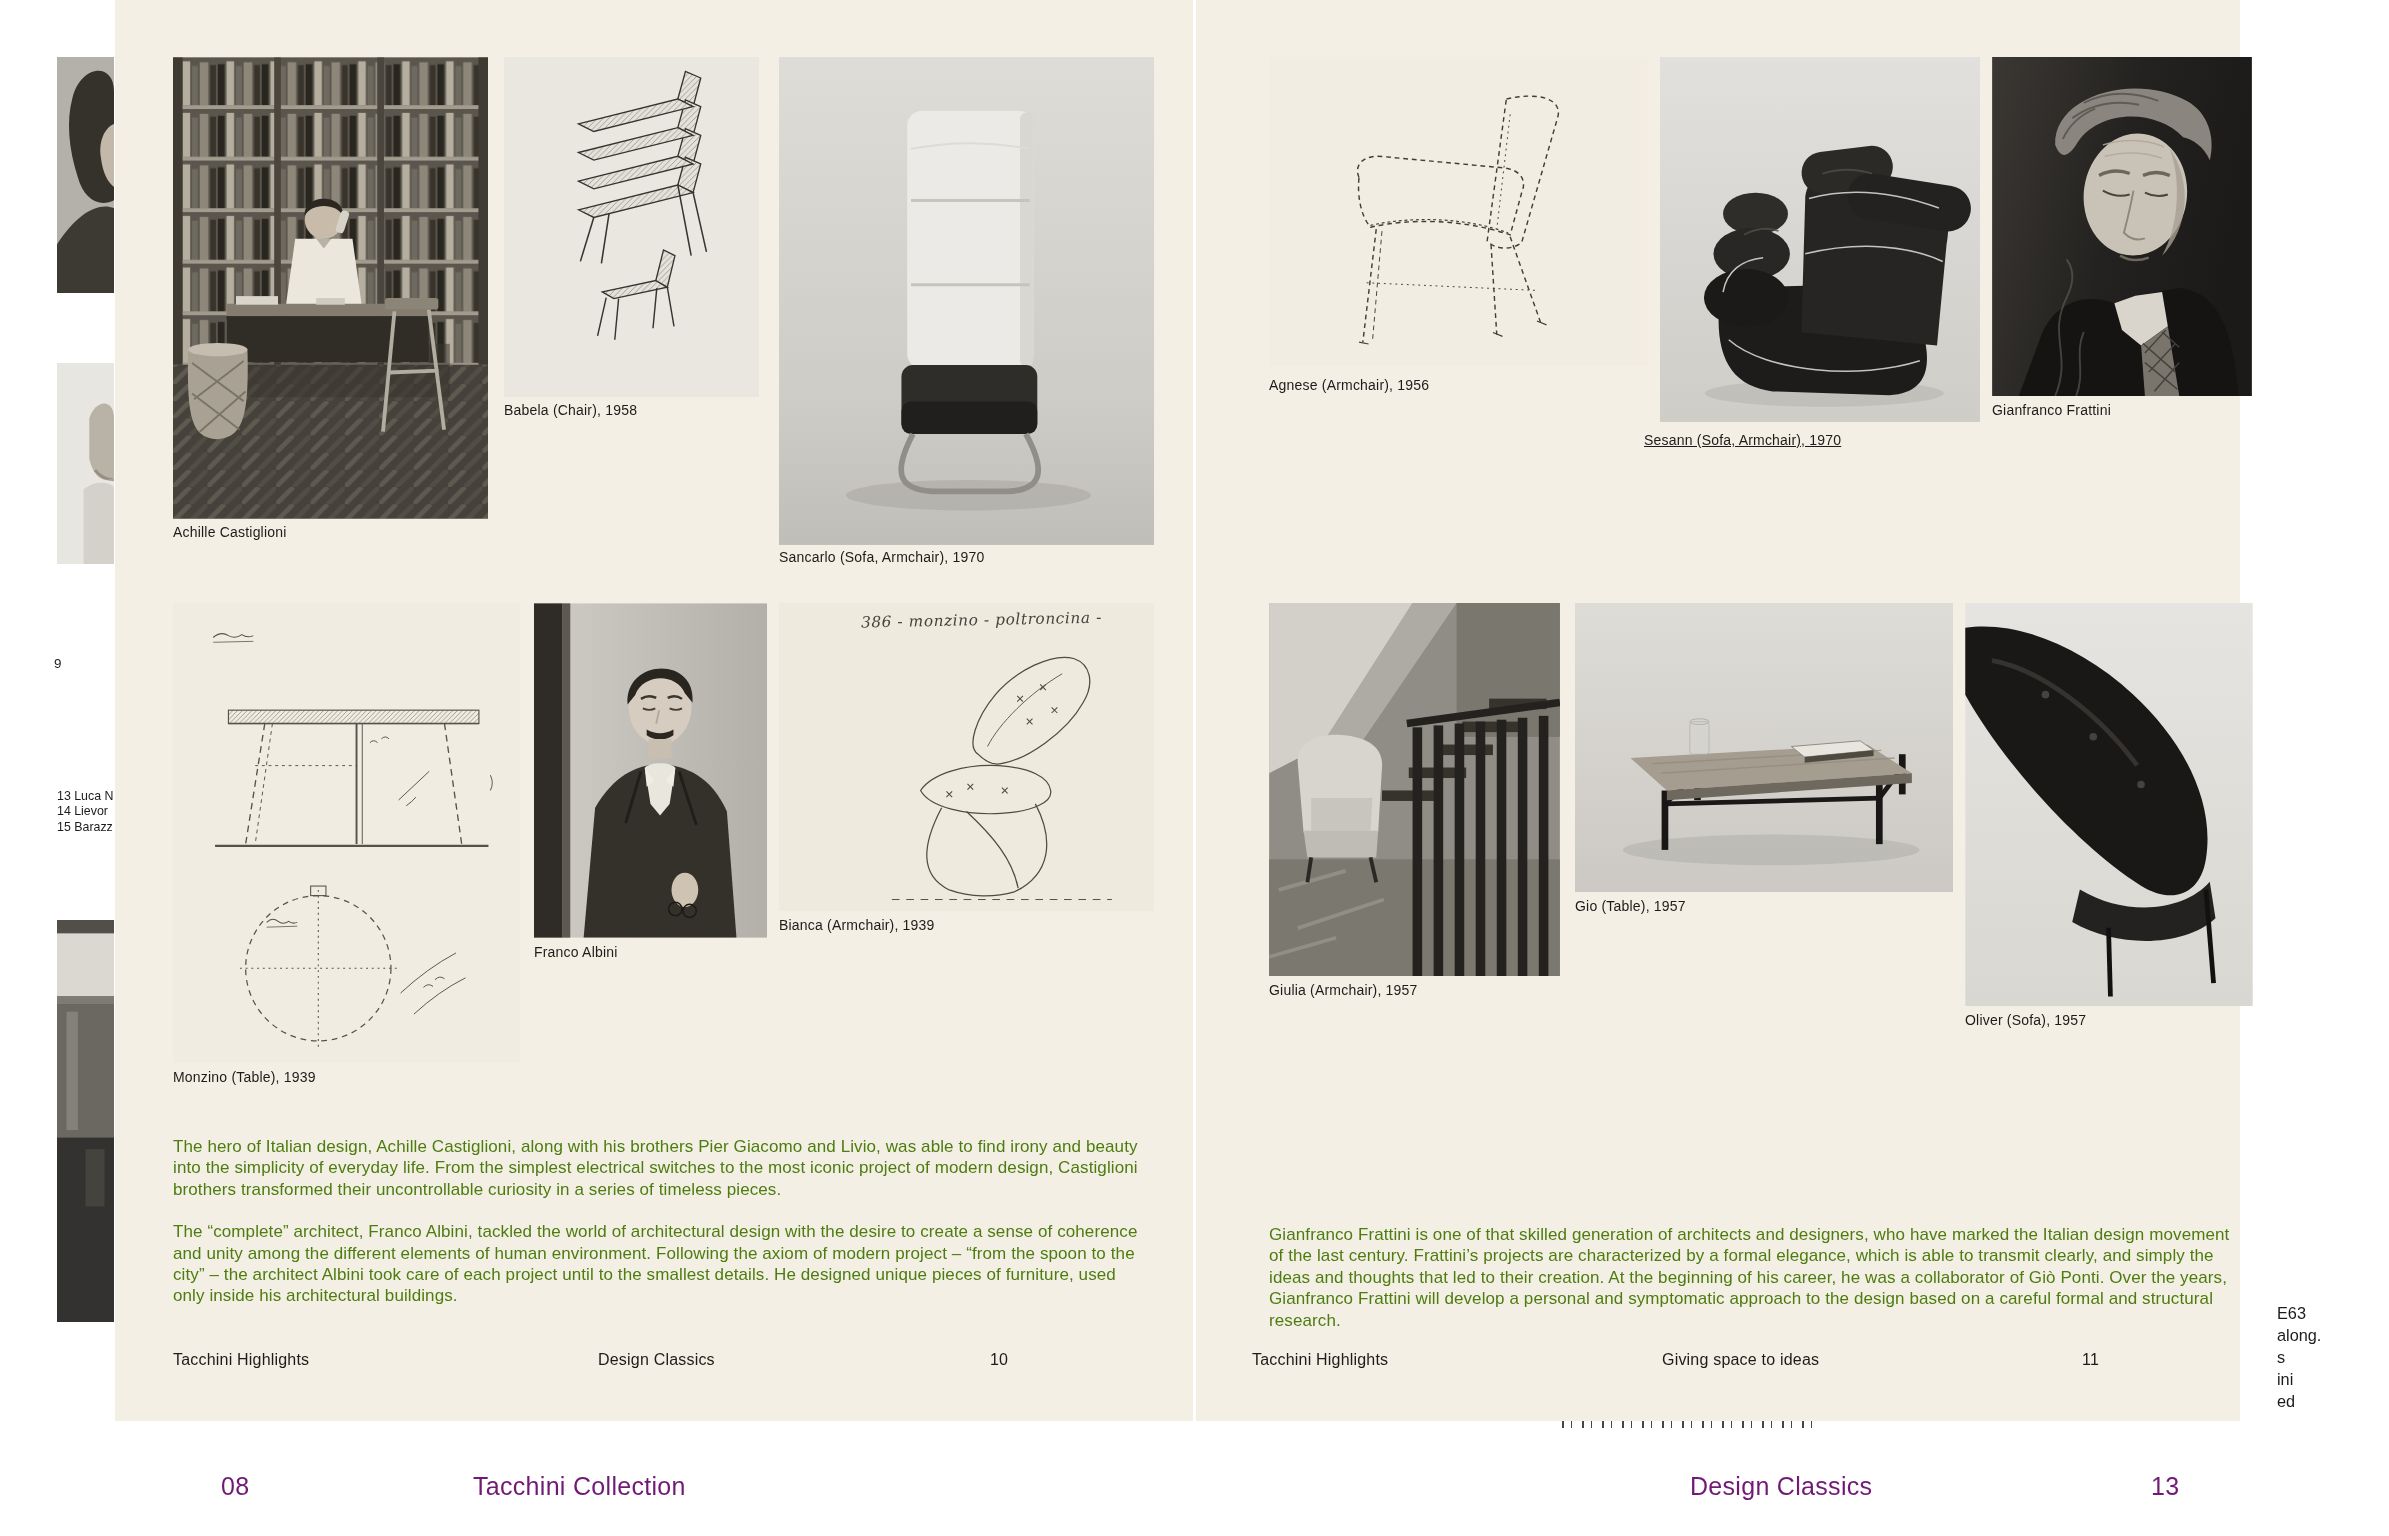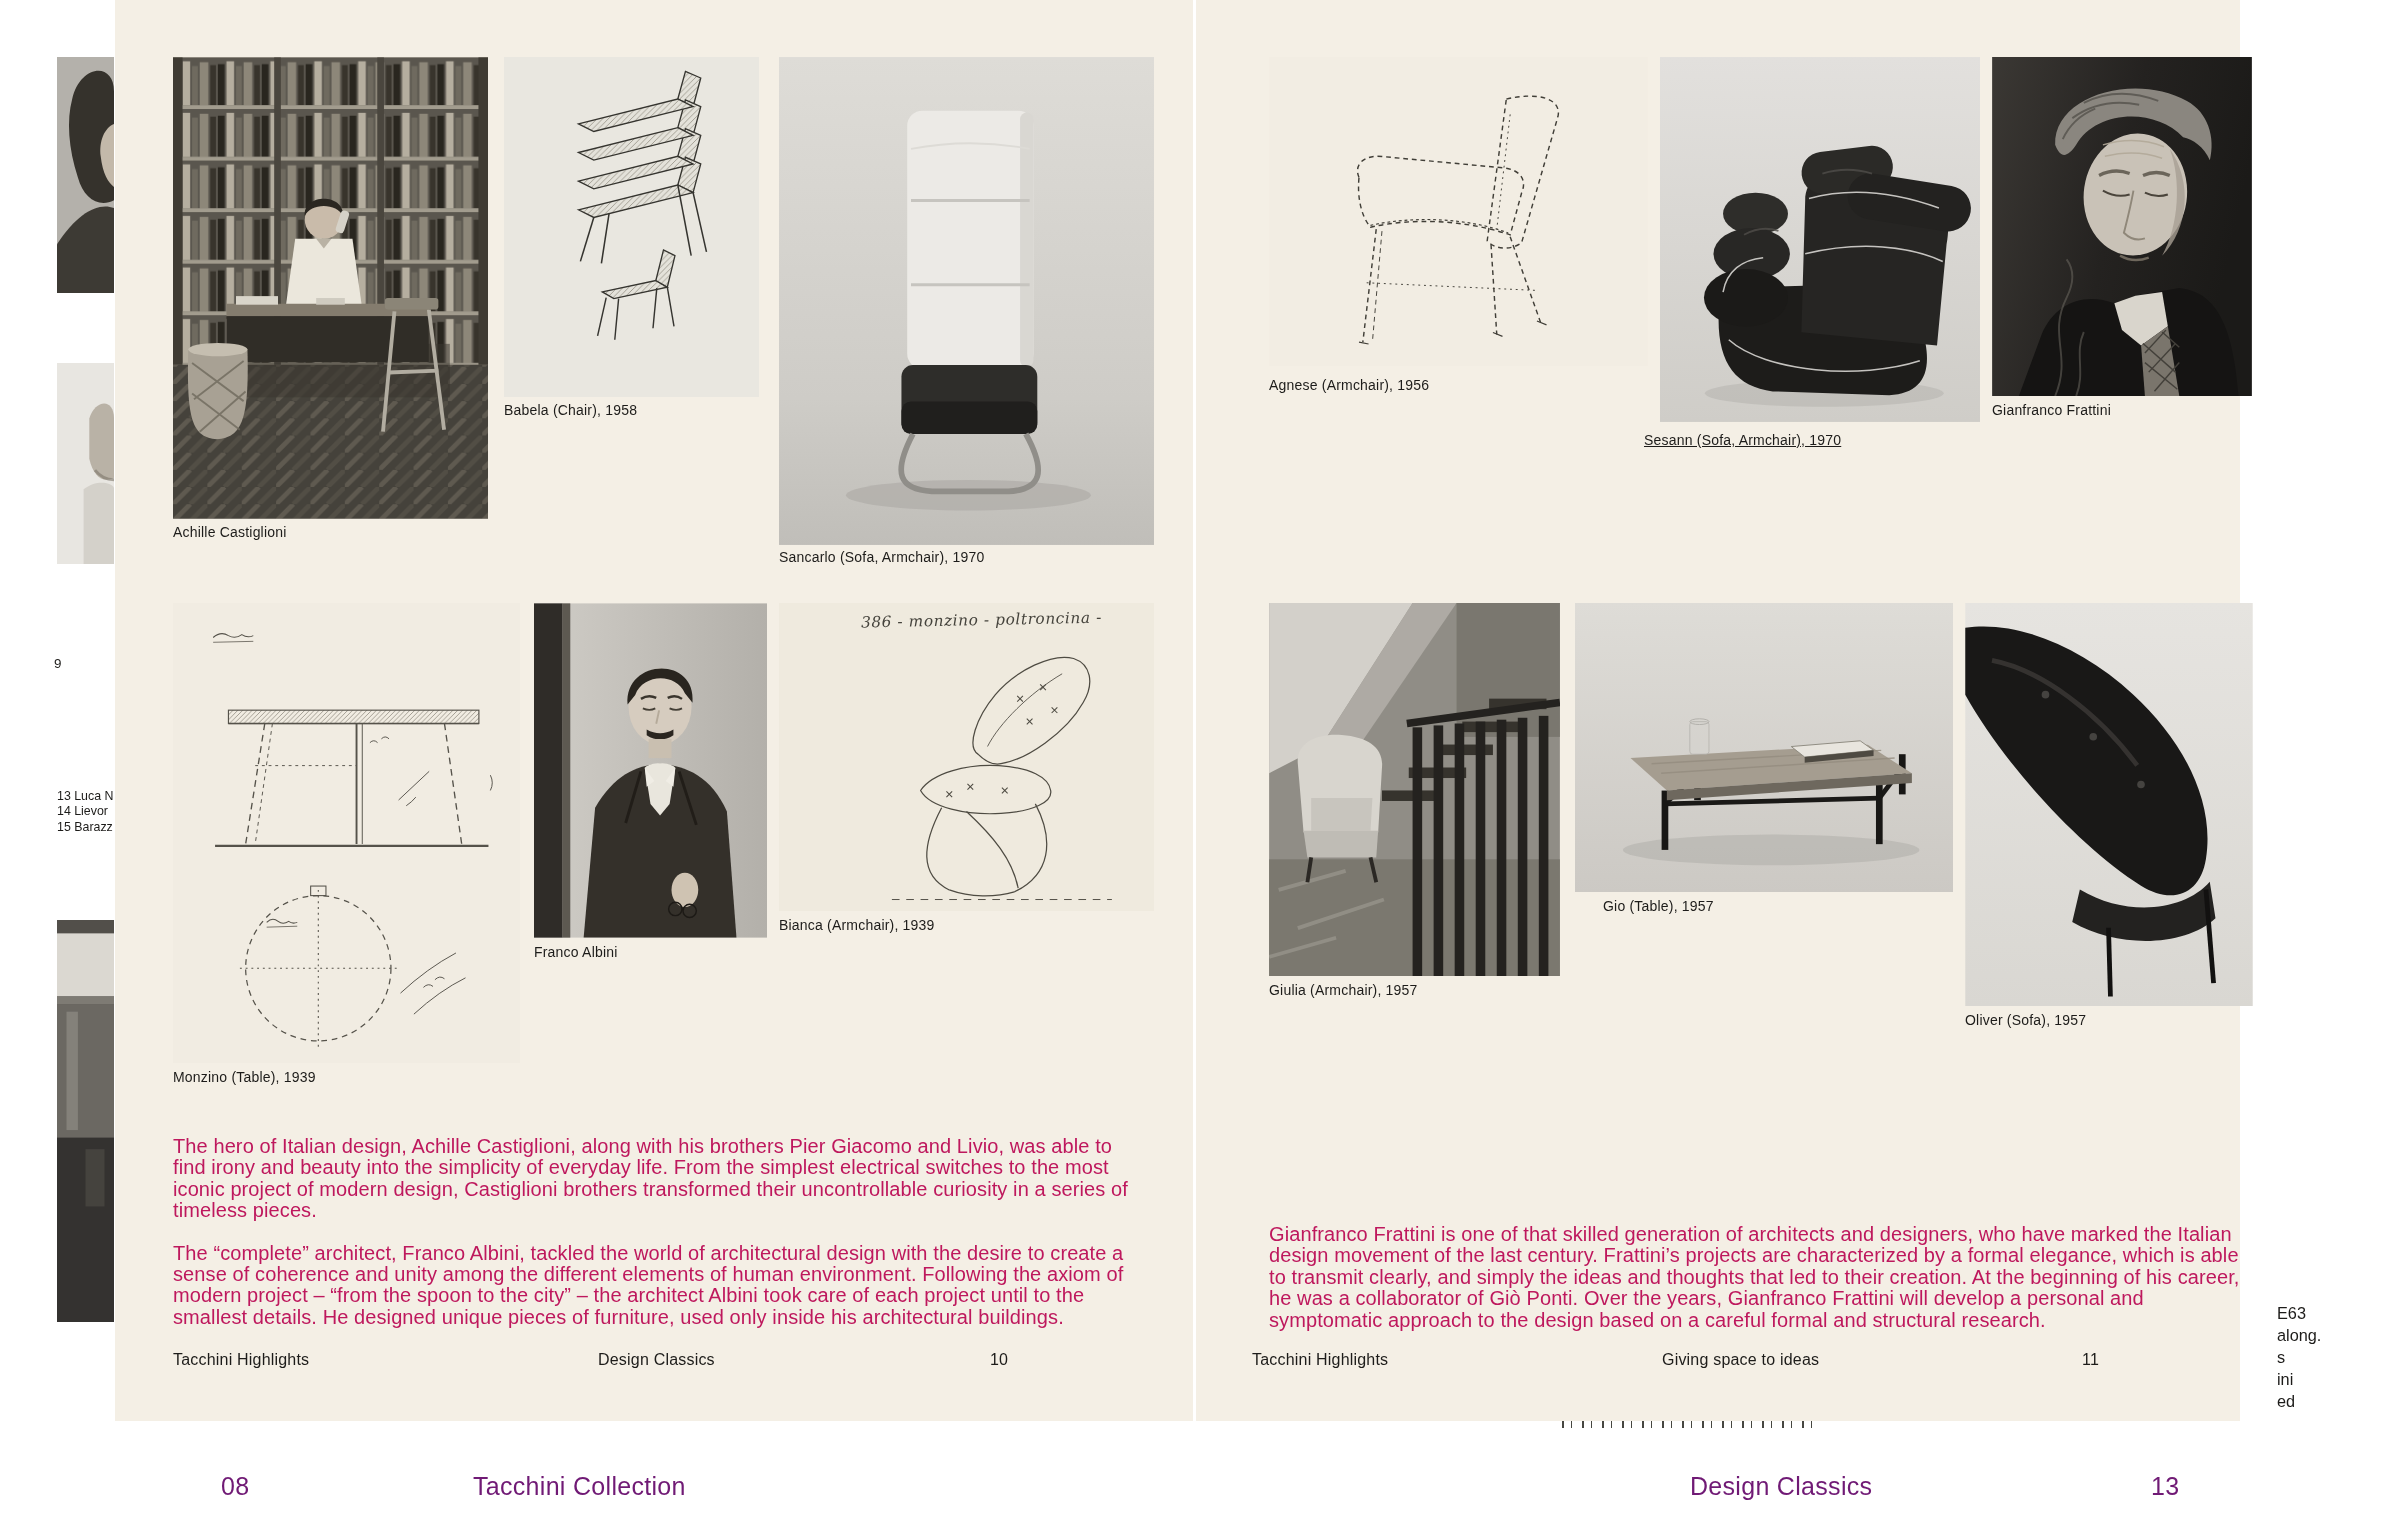--- a/index.html
+++ b/index.html
@@ -4,21 +4,21 @@
 <style>
   html,body{margin:0;padding:0;background:#ffffff;}
   .canvas{position:relative;width:2390px;height:1536px;background:#ffffff;overflow:hidden;
           font-family:"Liberation Sans",sans-serif;color:#1d1c1a;}
   .page{position:absolute;top:0;height:1421px;background:#f4efe5;}
   .page-left{left:115px;width:1078px;}
   .page-right{left:1196px;width:1044px;}
   .fig{position:absolute;overflow:hidden;}
   .fig svg{display:block;width:100%;height:100%;}
   .cap{position:absolute;font-size:14px;line-height:17px;letter-spacing:0.2px;white-space:nowrap;color:#1d1c1a;}
-  .body-text{position:absolute;width:977px;font-size:20px;line-height:21.4px;letter-spacing:0.1px;color:#be185d;}
+  .body-text{position:absolute;width:977px;font-size:17px;line-height:21.4px;letter-spacing:0.1px;color:#4d7c0f;}
   .body-text p{margin:0 0 21px 0;}
   .footer-item{position:absolute;top:1351px;font-size:16px;letter-spacing:0.2px;white-space:nowrap;}
   .bottom-label{position:absolute;font-size:25px;letter-spacing:0.3px;white-space:nowrap;color:#701a75;}
   .margin-frag{position:absolute;color:#1d1c1a;}
   .frag-list{width:59px;overflow:hidden;font-size:12.4px;line-height:15.3px;white-space:nowrap;}
   .right-frags{font-size:16.3px;line-height:22px;}
   .right-frags div{white-space:nowrap;}
   .edge-photo{position:absolute;overflow:hidden;}
   .edge-photo svg{display:block;width:100%;height:100%;}
   .bianca-note{position:absolute;top:7.6px;left:82px;font-family:"DejaVu Serif",serif;font-style:italic;
@@ -479,21 +479,21 @@
         <g stroke="#948c7f" stroke-width="1.5" opacity=".8" fill="none">
           <path d="M80,168 L320,154"></path>
             <path d="M90,178 L334,162"></path>
         </g>
         <path d="M226,150 L298,144 L312,154 L240,161 Z" fill="#e8e5de" stroke="#8d897f" stroke-width="1"></path>
         <path d="M240,161 L312,154 L312,160 L240,167 Z" fill="#4e4a42"></path>
         <rect x="120" y="124" width="20" height="34" rx="3" fill="#d6d4cf" opacity=".75" stroke="#b0aea9"></rect>
         <ellipse cx="130" cy="124" rx="10" ry="3" fill="none" stroke="#b0aea9"></ellipse>
       </svg>
     </div>
-    <div class="cap" style="left:379px;top:898px;margin-left:28px;">Gio (Table), 1957</div>
+    <div class="cap" style="left:379px;top:898px;">Gio (Table), 1957</div>
 
     <div class="fig" style="left:769px;top:603px;width:288px;height:403px;">
       <svg viewBox="0 0 301 422">
         <defs>
           <linearGradient id="olg" x1="0" y1="0" x2="0" y2="1">
             <stop offset="0" stop-color="#e6e4e0"></stop>
               <stop offset="1" stop-color="#d9d7d2"></stop>
           </linearGradient>
         </defs>
         <rect width="301" height="422" fill="url(#olg)"></rect>

